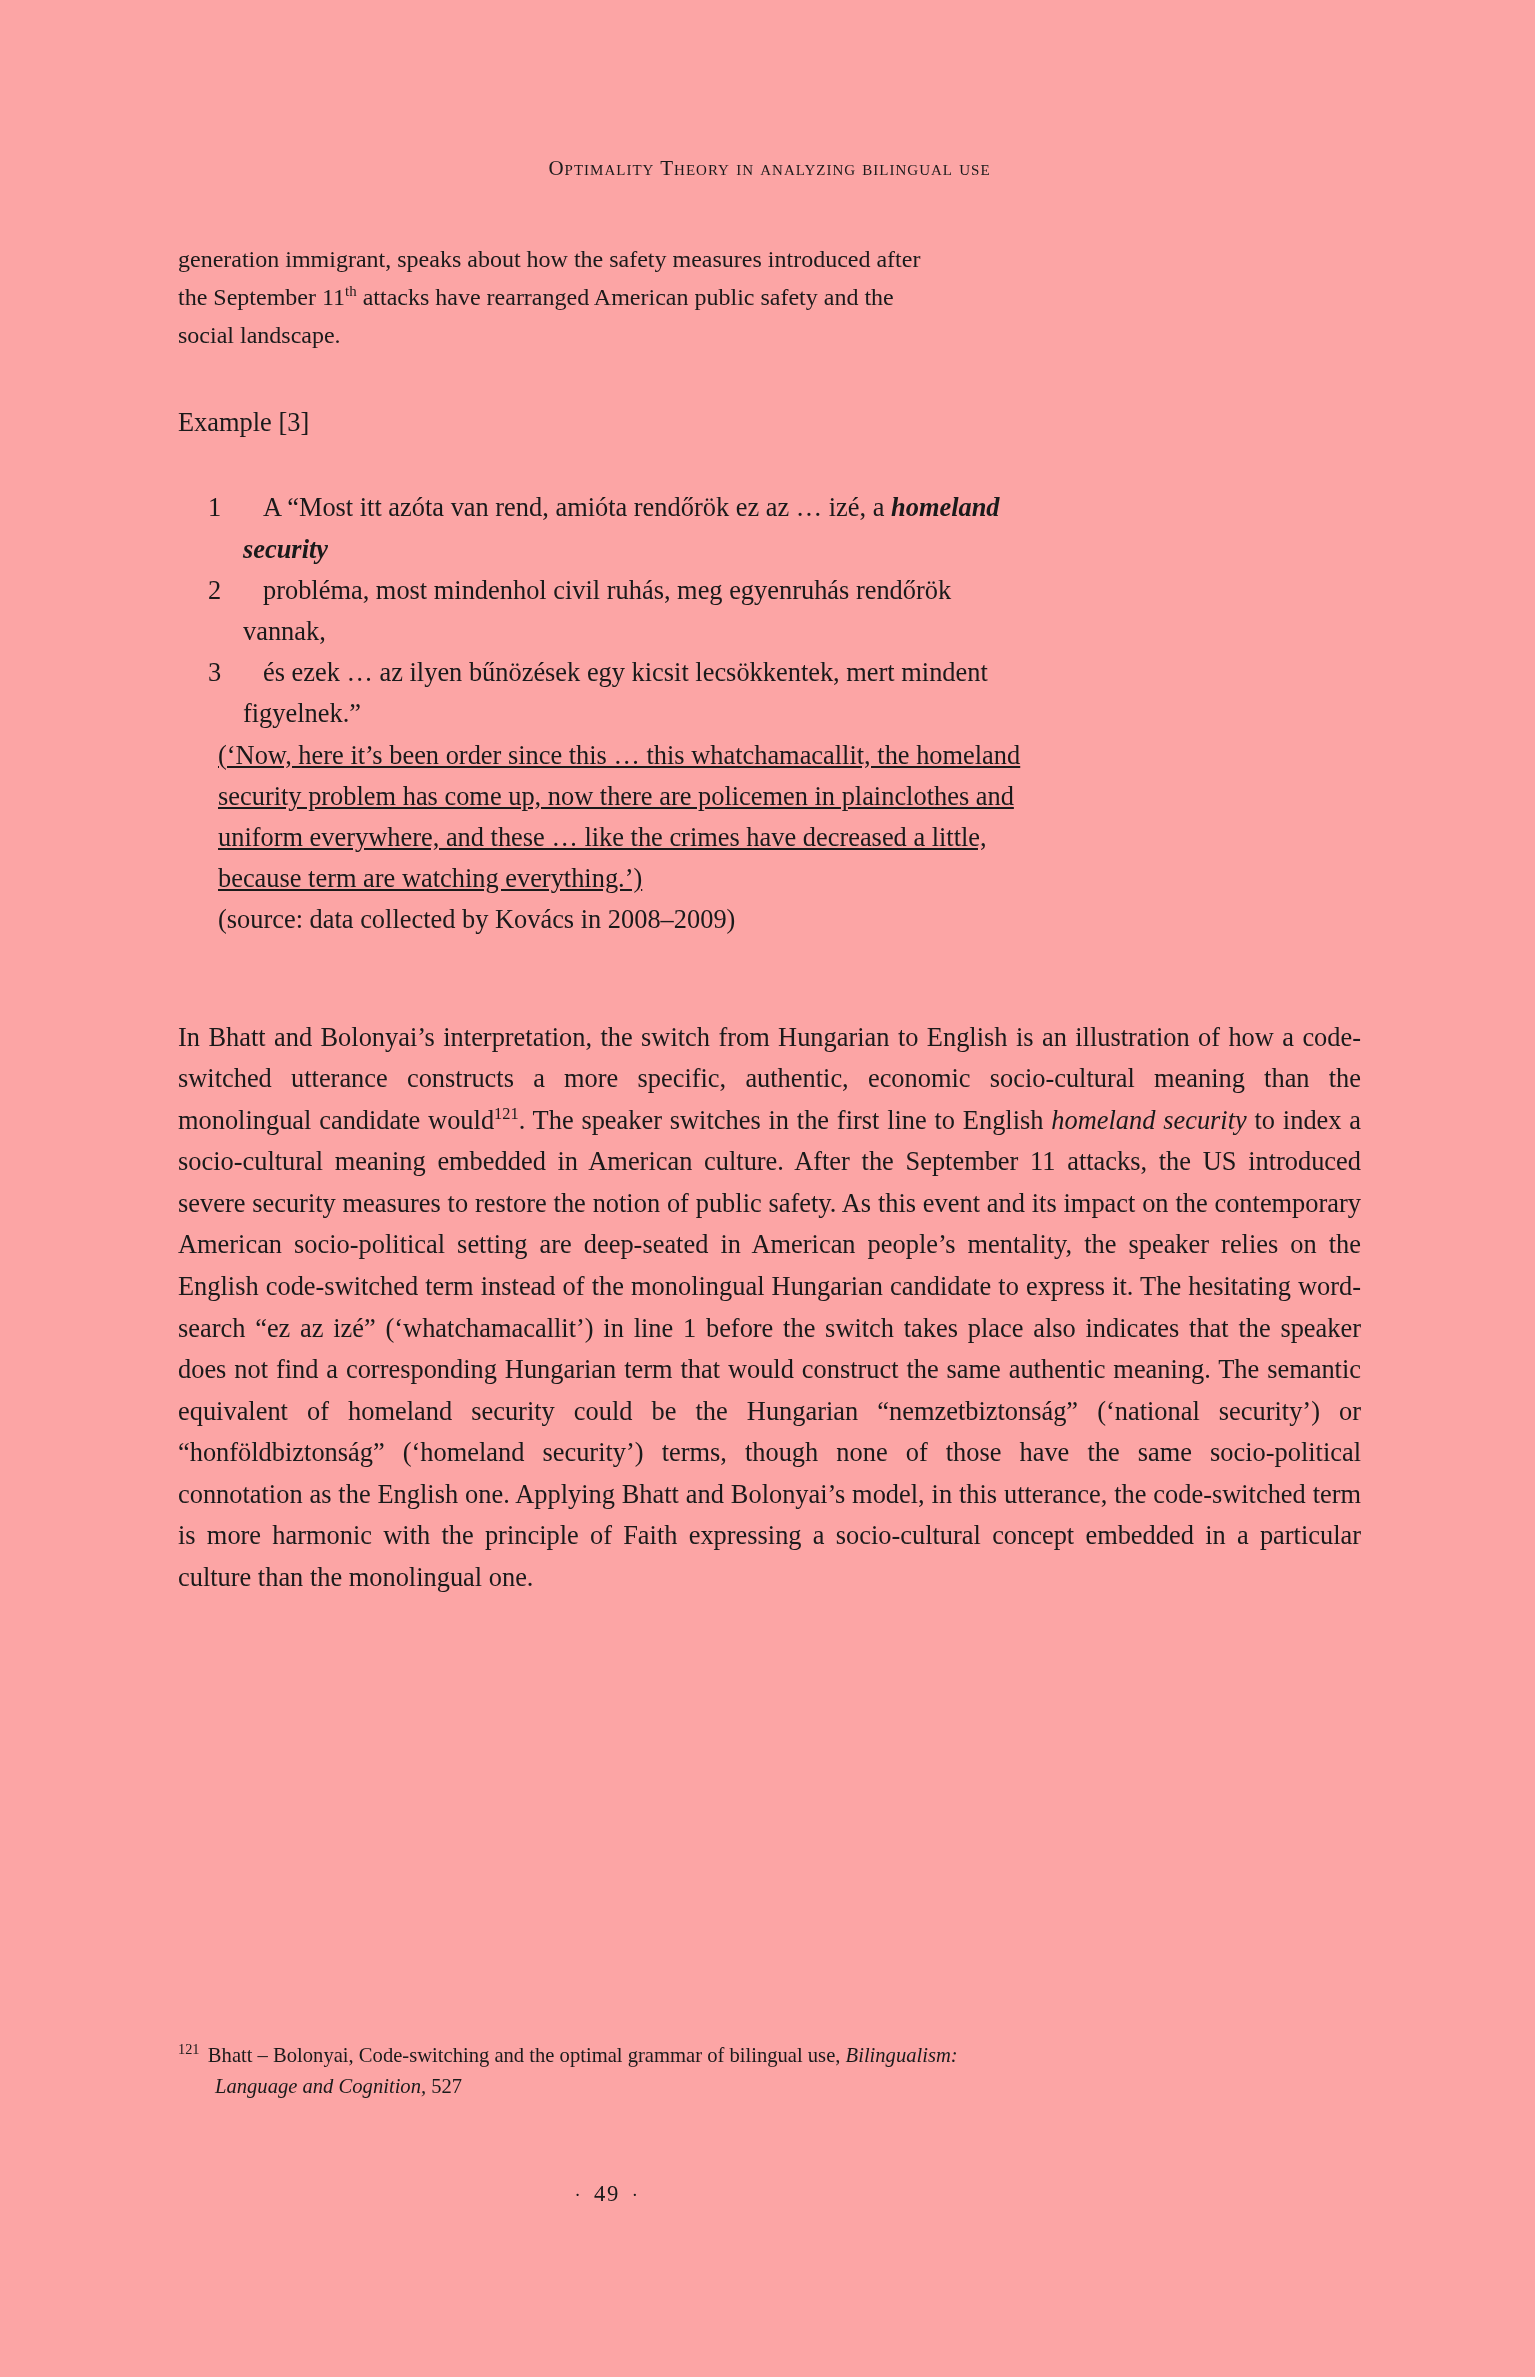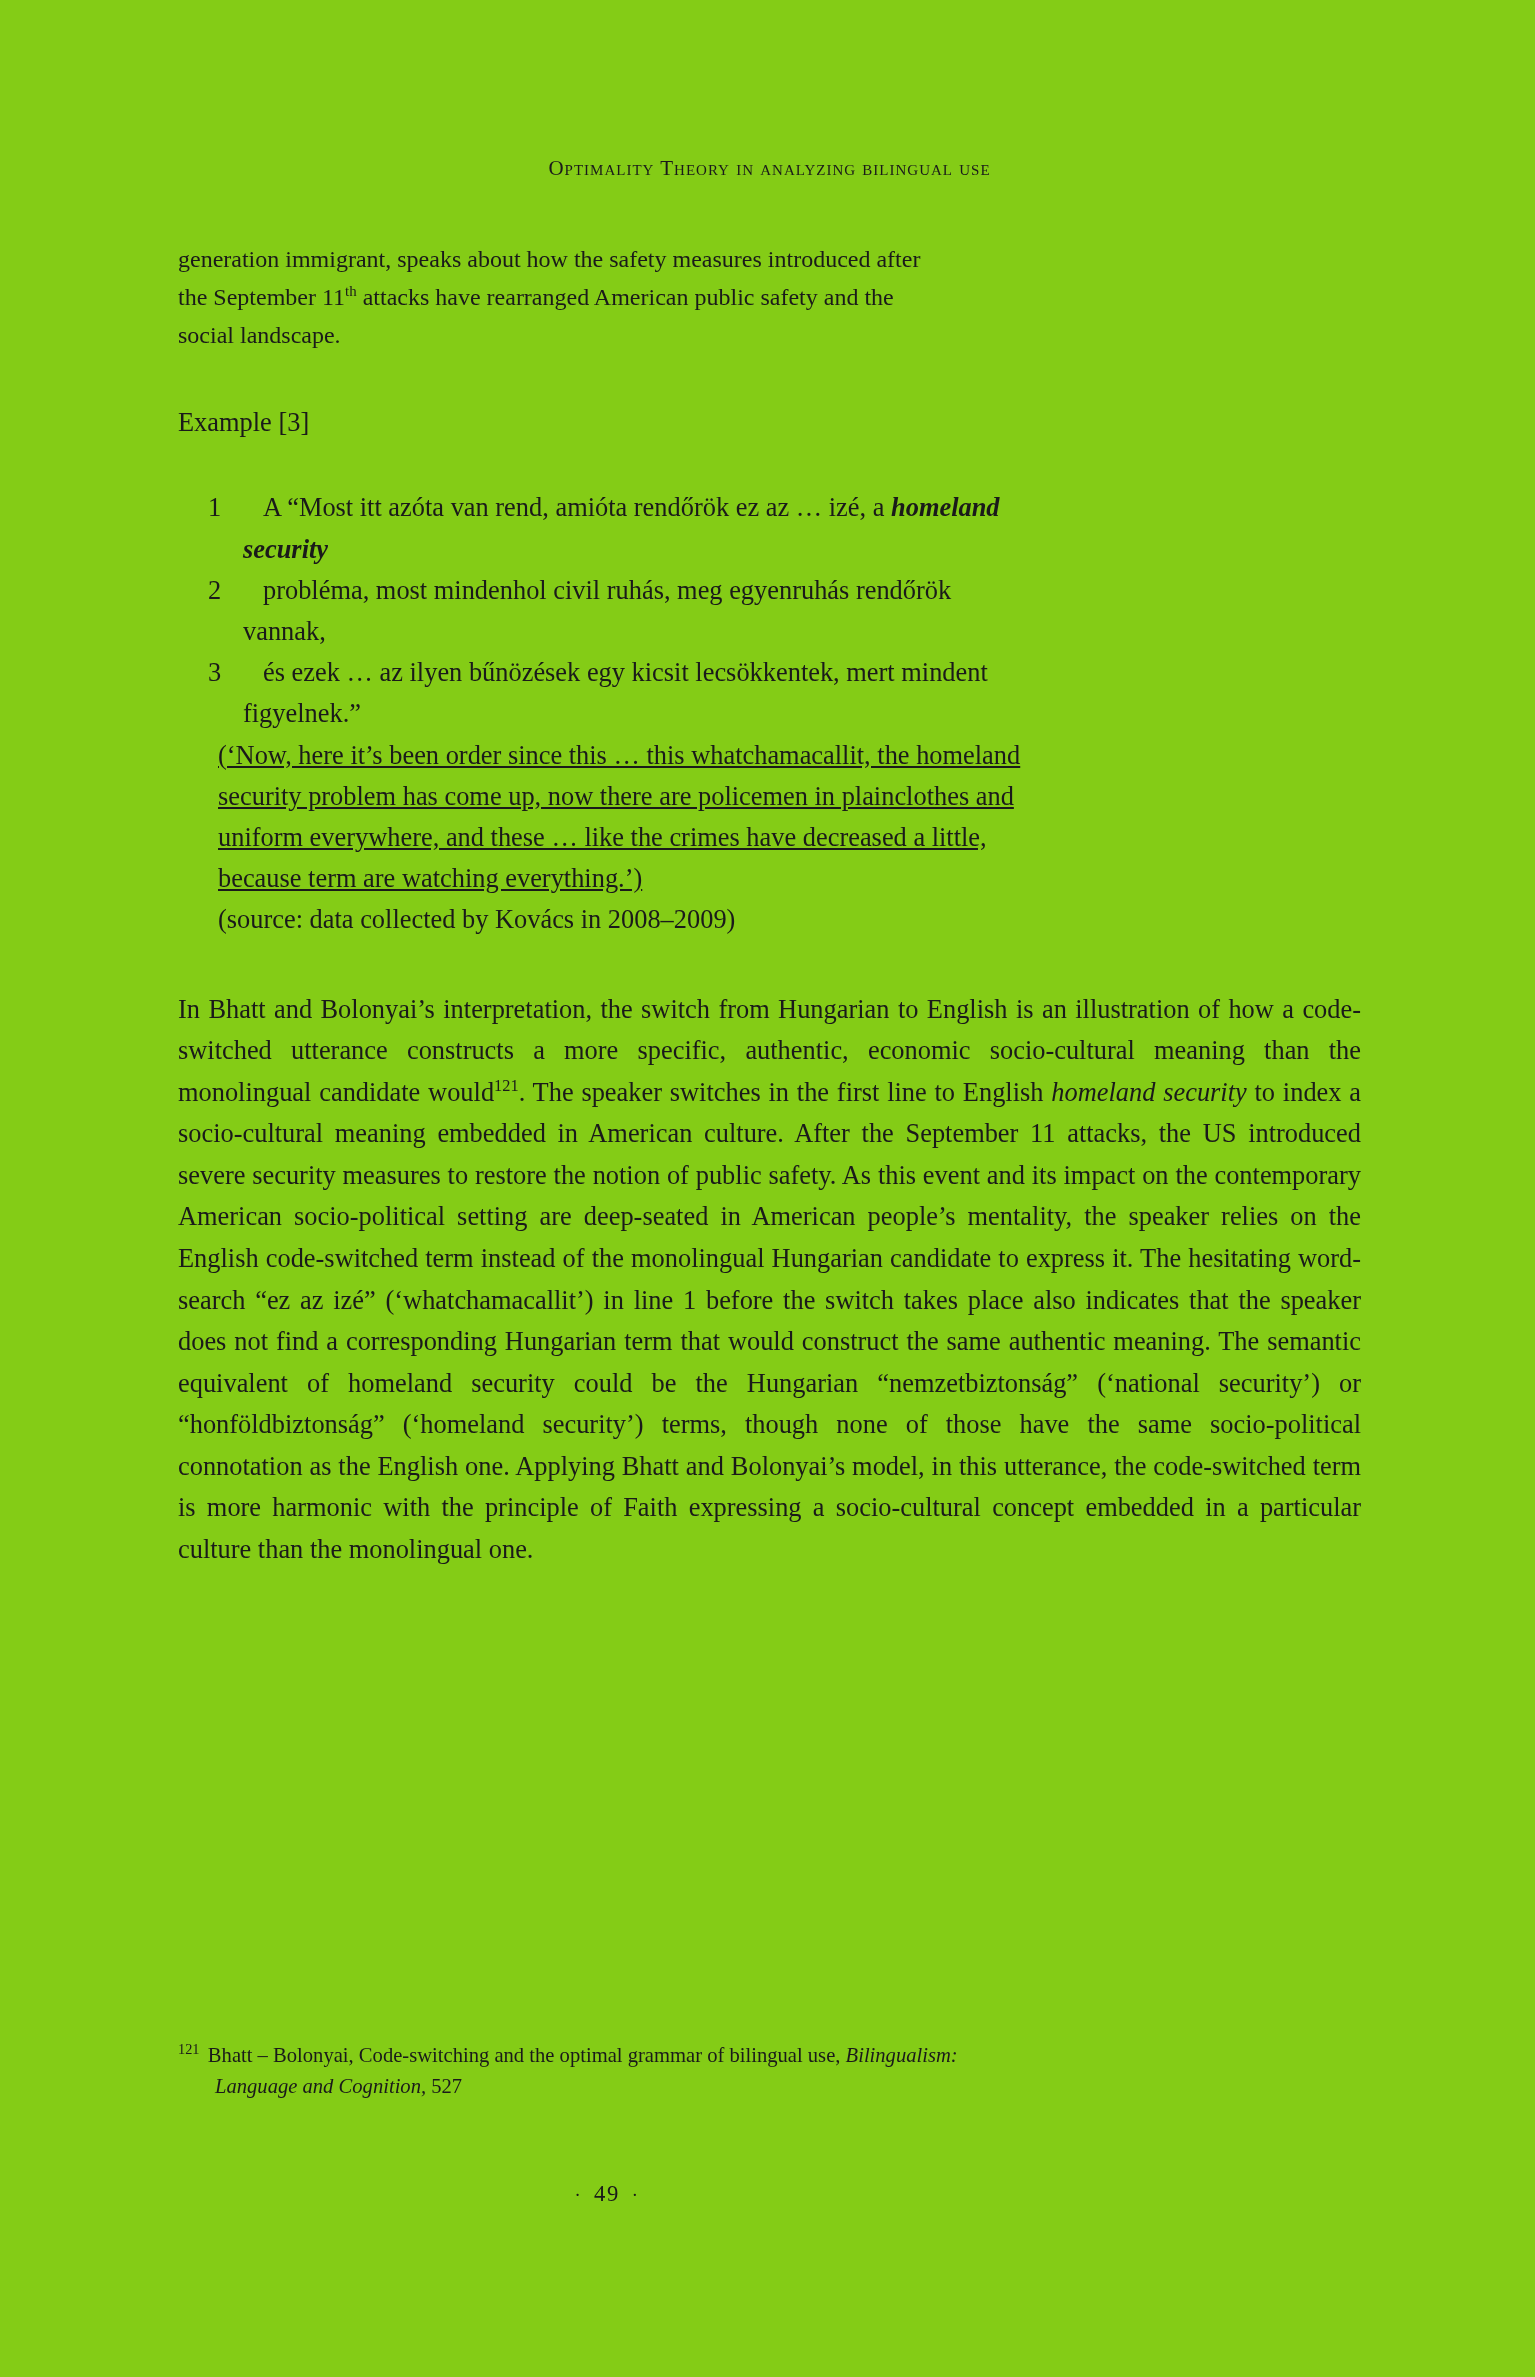--- a/index.html
+++ b/index.html
@@ -4,21 +4,21 @@
 <style>
   html, body {
     margin: 0;
     padding: 0;
     background: #ffffff;
   }
   .page {
     position: relative;
     width: 1535px;
     height: 2377px;
-    background: #84cc16;
+    background: #fca5a5;
     margin: 0 auto;
     font-family: "Liberation Serif", serif;
     color: #1a1a1a;
     box-sizing: border-box;
   }
   .content {
     position: absolute;
     left: 178px;
     top: 0;
     width: 1183px;
@@ -83,21 +83,21 @@
     width: 1133px;
     text-align: justify;
     text-decoration: underline;
   }
   .source-line {
     margin-left: 10px;
     text-align: left;
   }
 
   .main-para {
-    margin-top: 48px;
+    margin-top: 76px;
     font-size: 26.4px;
     line-height: 1.575;
     text-align: justify;
   }
 
   i, .ital { font-style: italic; }
   .bolditalic { font-weight: 700; font-style: italic; }
 
   sup {
     font-size: 0.62em;

